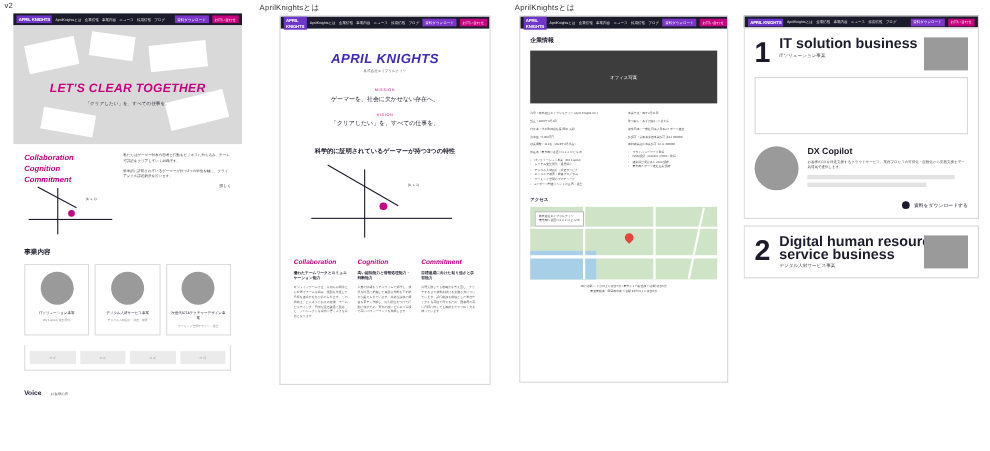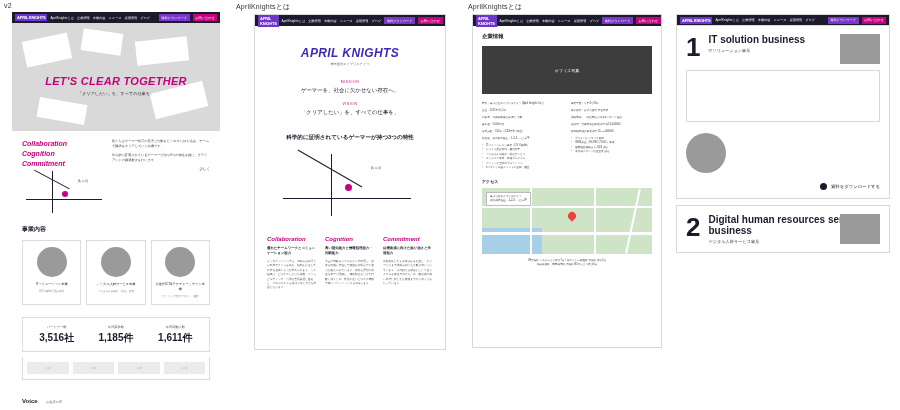--- a/index.html
+++ b/index.html
@@ -408,21 +408,21 @@
   }
   .biz .num {
     font-size: 26px;
     font-weight: bold;
     color: #1b1b2b;
     line-height: 26px;
     float: left;
     margin-right: 8px;
   }
   .biz .bt {
-    font-size: 10px;
+    font-size: 13px;
     font-weight: bold;
     color: #1b1b2b;
     line-height: 11px;
   }
   .biz .bs {
     font-size: 4.2px;
     color: #444;
     margin-top: 3px;
   }
   .biz .thumb {
@@ -554,34 +554,20 @@
             <div class="card-en">デジタル人材紹介・派遣・教育</div>
           </div>
           <div class="card">
             <div class="circ"></div>
             <div class="card-t">次世代ICT&amp;テクチャーデザイン事業</div>
             <div class="card-en">ゲーミング空間デザイン・運営</div>
           </div>
         </div>
       </div>
 
-      <div class="stats">
-        <div class="stat">
-          <div class="lbl">パートナー数</div>
-          <div class="val">3,516社</div>
-        </div>
-        <div class="stat">
-          <div class="lbl">年間案件数</div>
-          <div class="val">1,185件</div>
-        </div>
-        <div class="stat">
-          <div class="lbl">年間稼働人数</div>
-          <div class="val">1,611件</div>
-        </div>
-      </div>
 
       <div class="logos">
         <div class="lg">ロゴ</div>
         <div class="lg">ロゴ</div>
         <div class="lg">ロゴ</div>
         <div class="lg">ロゴ</div>
       </div>
 
       <div class="voice">
         <span class="vt">Voice</span>
@@ -743,20 +729,28 @@
         <div class="num">1</div>
         <div class="thumb"></div>
         <div class="bt">IT solution business</div>
         <div class="bs">ITソリューション事業</div>
         <div style="clear:both"></div>
 
         <div class="bigbox"></div>
 
         <div class="feature">
           <div class="circ"></div>
+          <div style="flex:1;">
+            <div class="ft">DX Copilot</div>
+            <div class="fs">お客様のDXを伴走支援するクラウドサービス。業務プロセスの可視化・自動化から定着支援まで一気通貫で提供します。</div>
+            <div class="bars">
+              <div class="bar" style="width:92%"></div>
+              <div class="bar" style="width:74%"></div>
+            </div>
+          </div>
         </div>
 
 
         <div class="dlrow">
           <div class="dot"></div>
           <div class="dlt">資料をダウンロードする</div>
         </div>
       </div>
 
       <div class="biz" style="margin-top:6px;">

